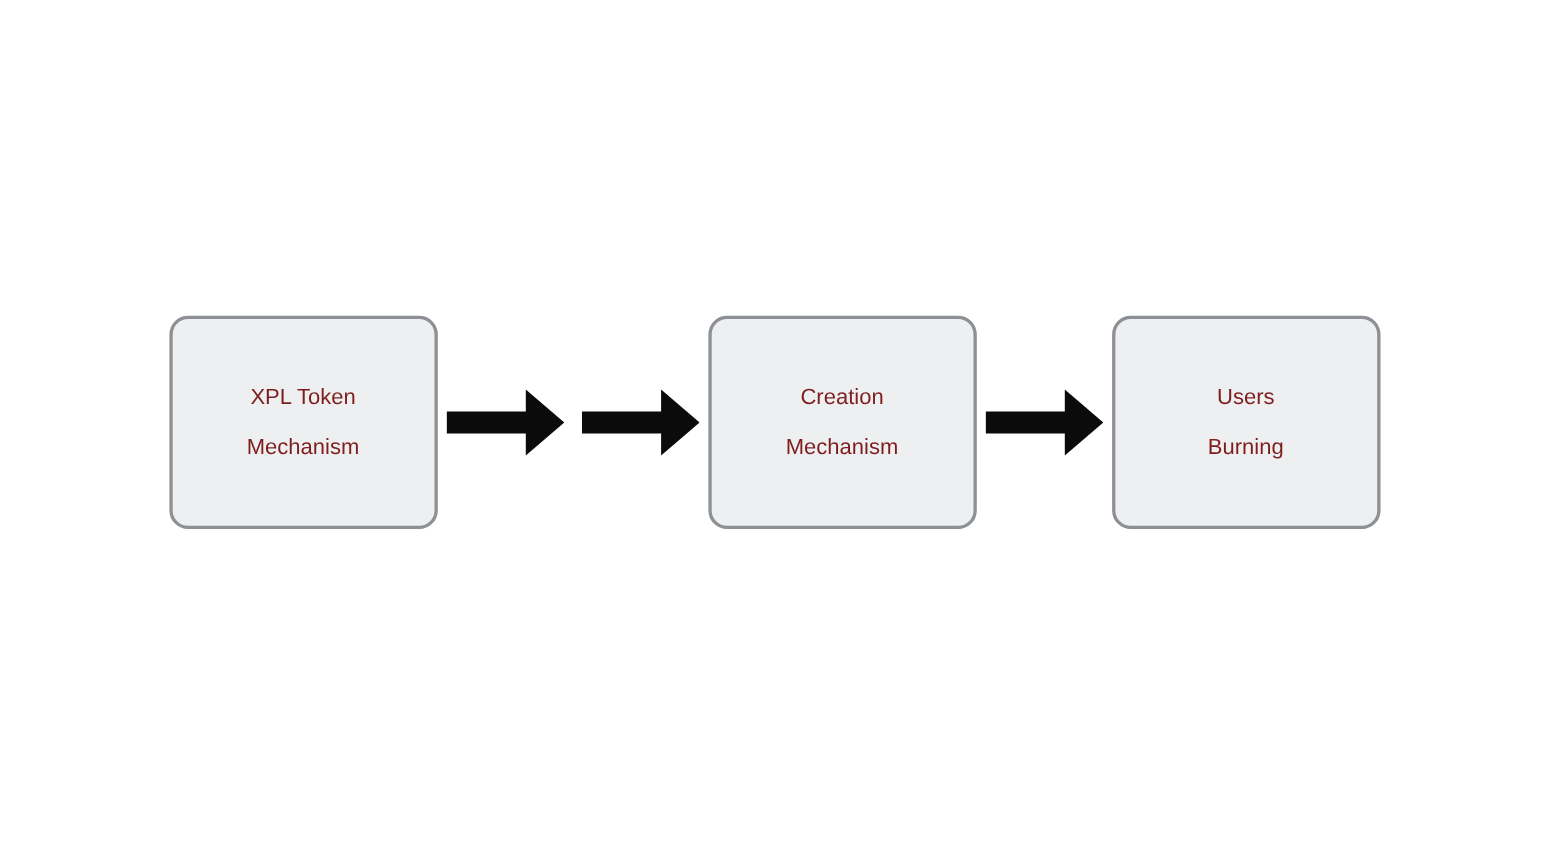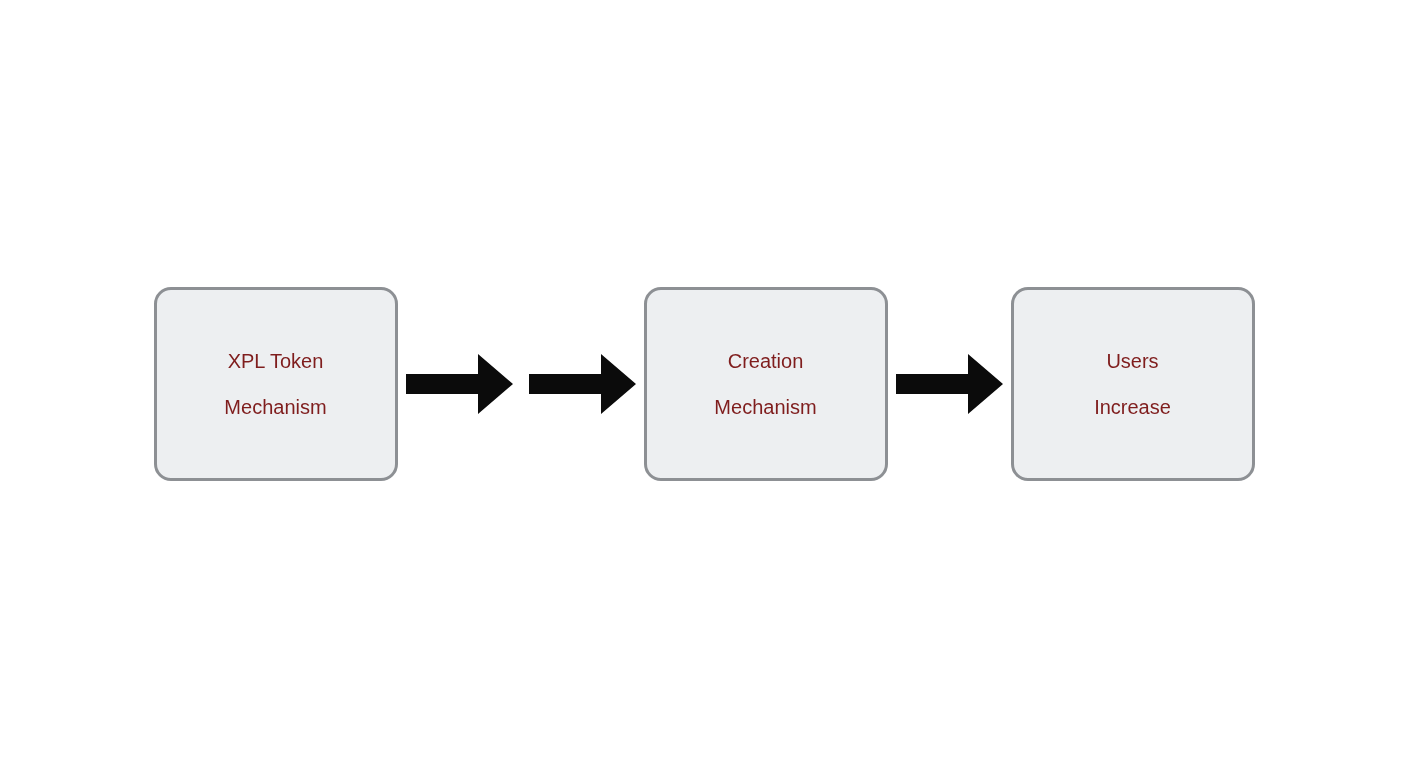--- a/index.html
+++ b/index.html
@@ -95,18 +95,18 @@
 
     <div class="arrow-wrap">
       <svg width="107" height="60" viewBox="0 0 107 60">
         <polygon class="arrow-shape" points="0,20 72,20 72,0 107,30 72,60 72,40 0,40"></polygon>
       </svg>
     </div>
 
     <div class="flow-node">
       <div class="node-label">
         <span style="display:block">Users</span>
-        <span style="display:block">Increase</span>
+        <span style="display:block">Burning</span>
       </div>
     </div>
 
   </div>
 </div>
 
 </body></html>

